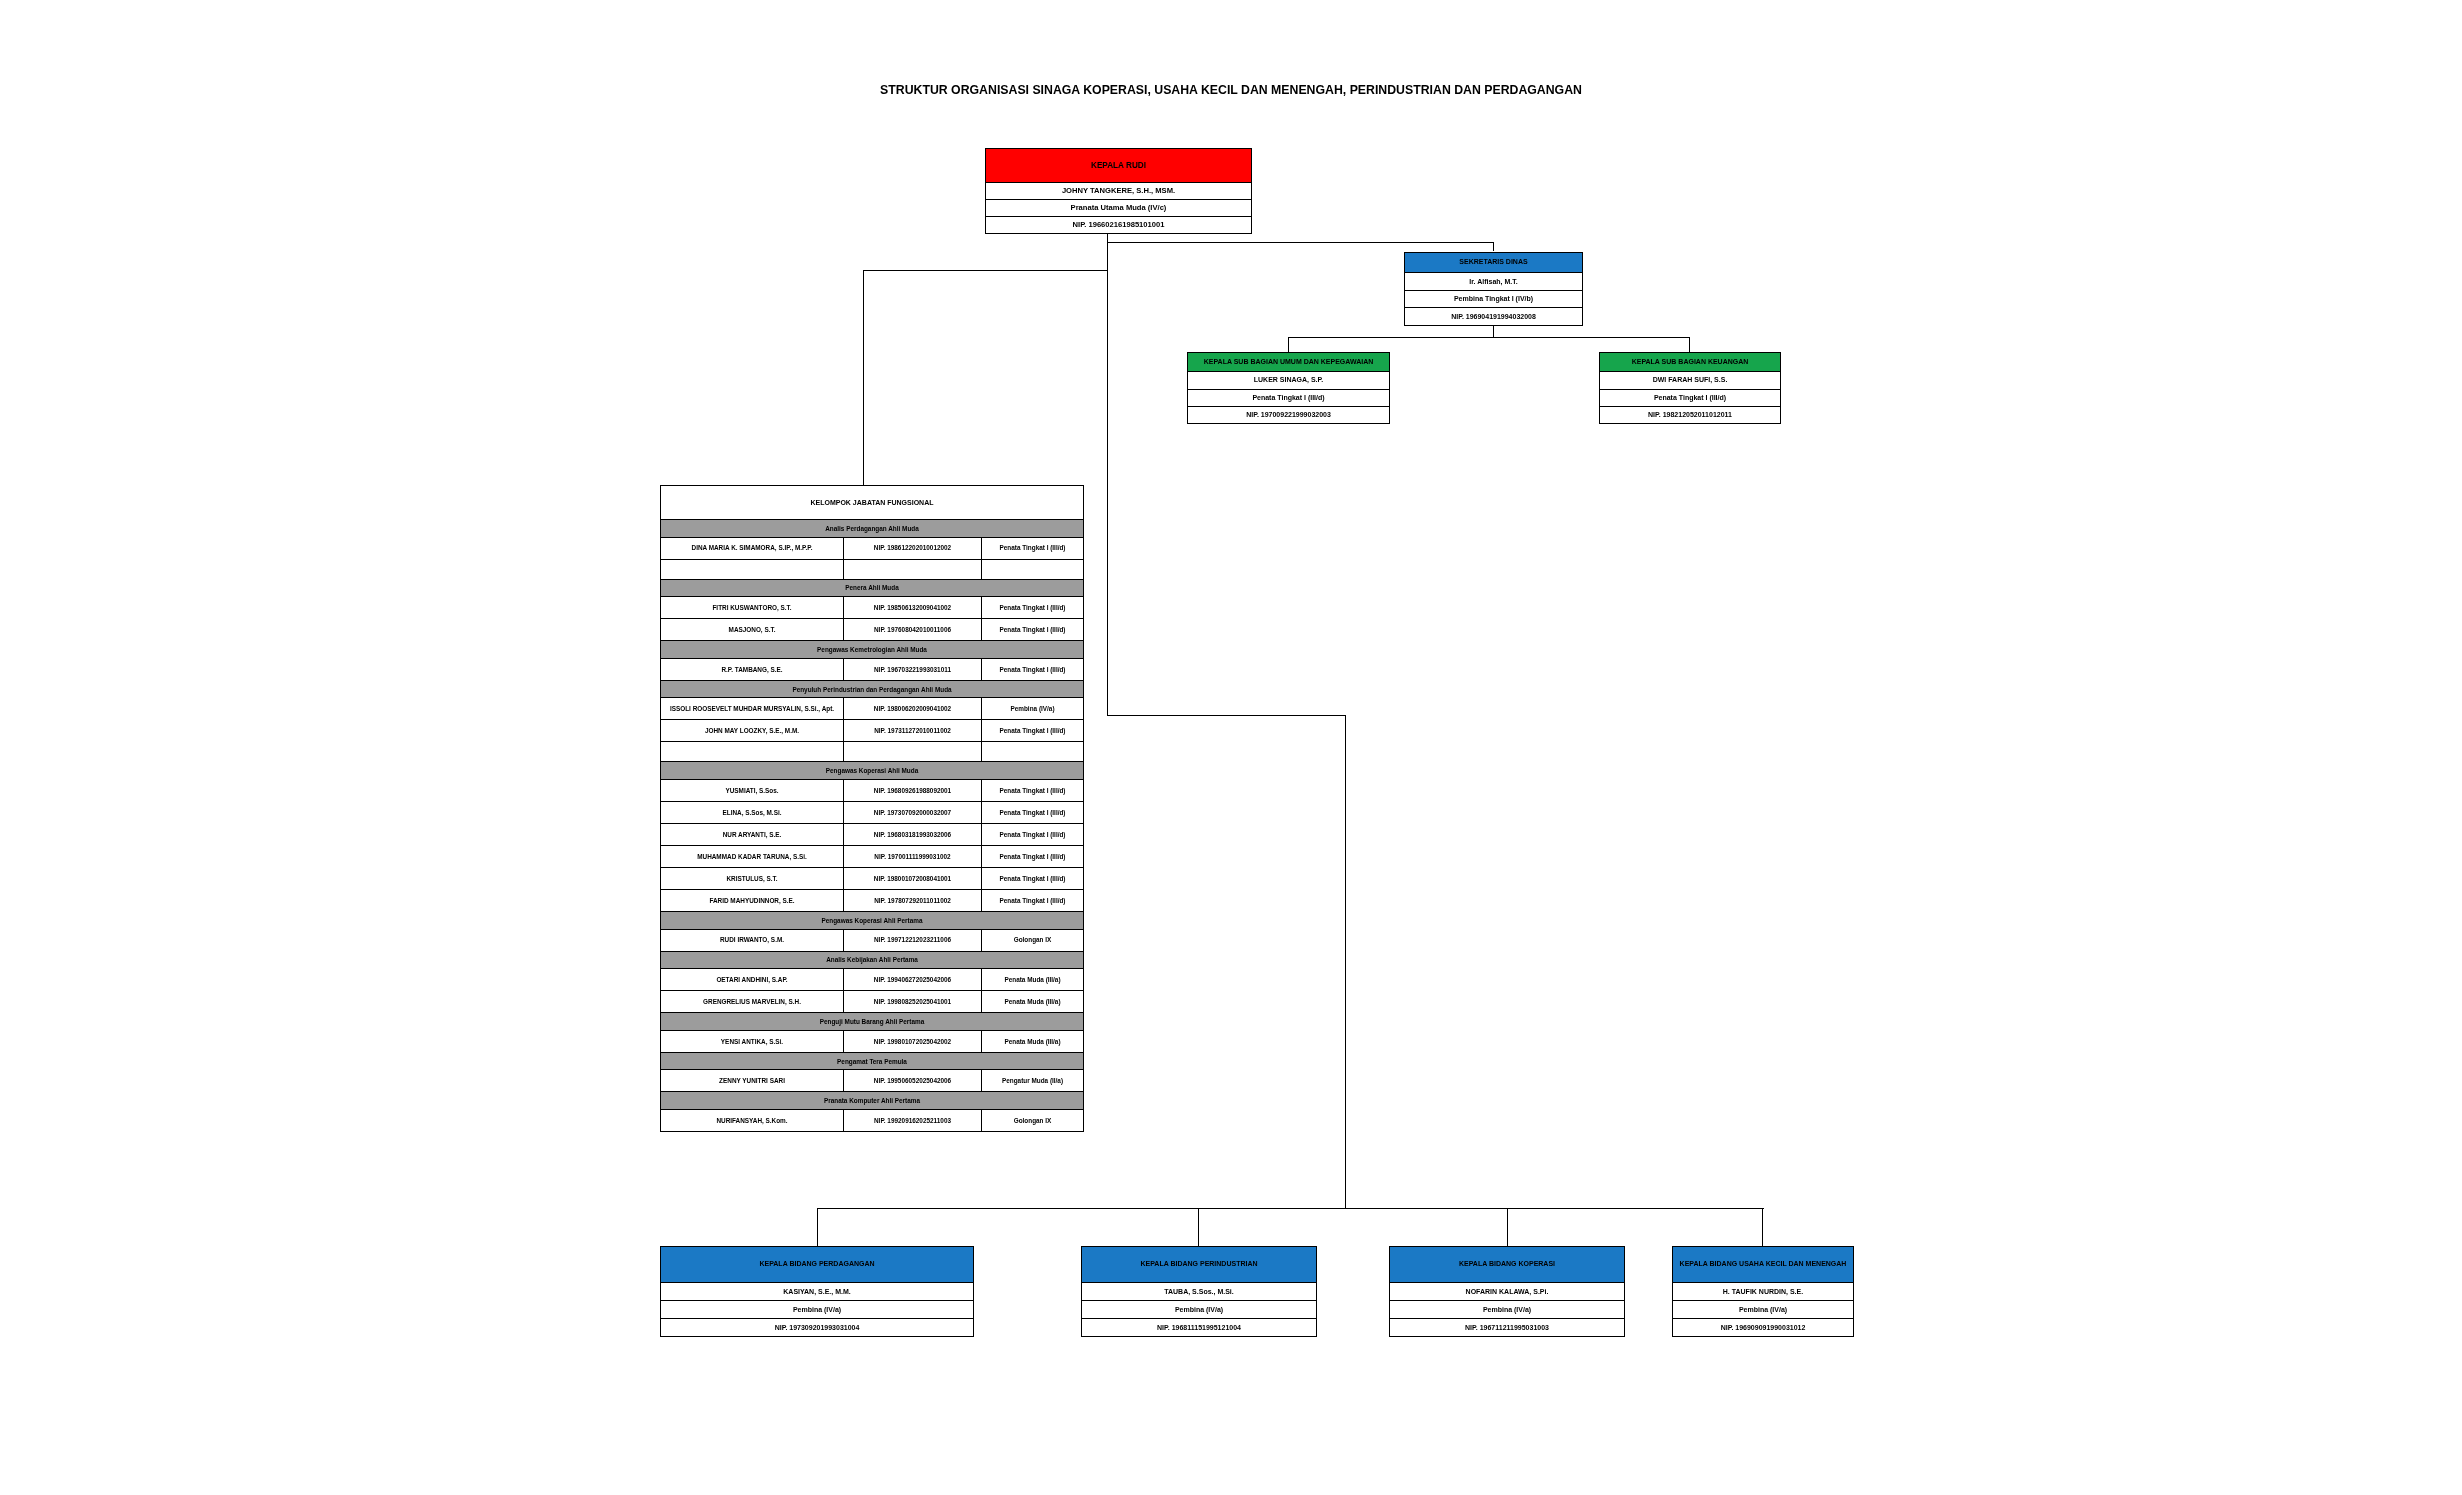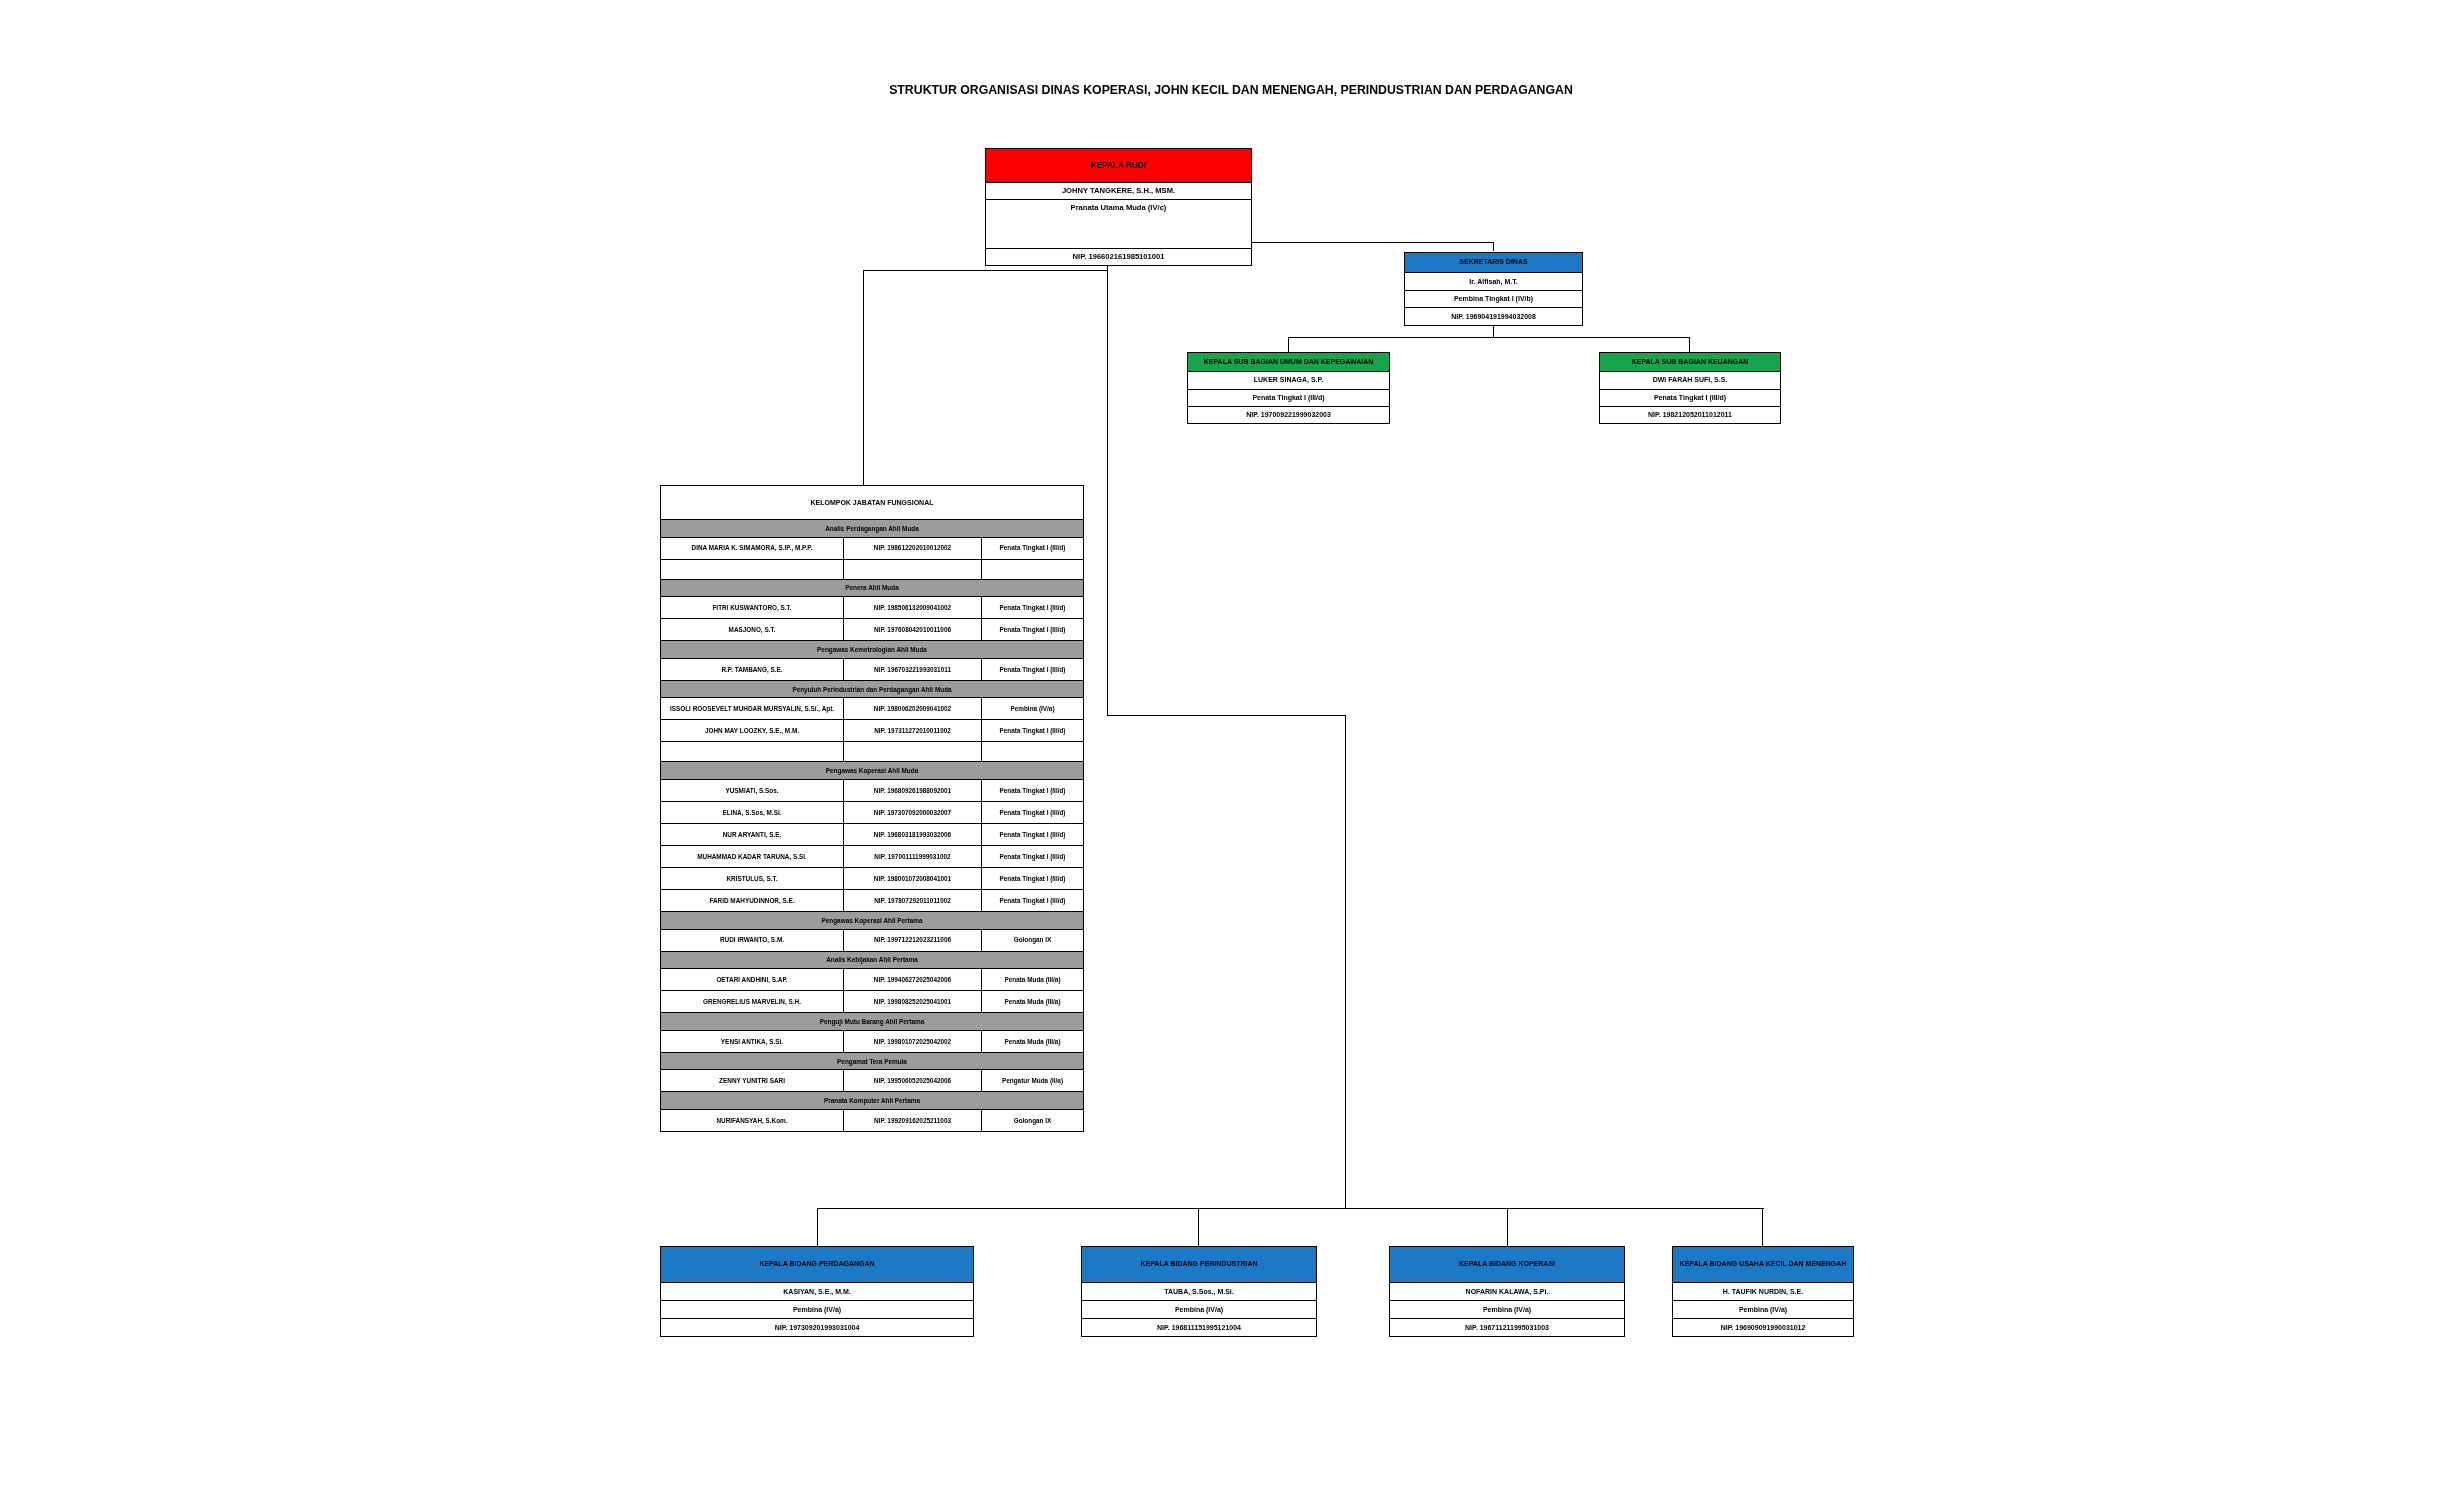--- a/index.html
+++ b/index.html
@@ -58,21 +58,21 @@
   }
   .fcell + .fcell{border-left:1.2px solid #000;}
   
   .bidang .hd{height:35px;font-size:7px;}
   .bidang .cell{height:18px;font-size:7px;}
 </style>
 </head>
 <body>
 
 <div class="title">
-  <div>STRUKTUR ORGANISASI DINAS KOPERASI, JOHN KECIL DAN MENENGAH, PERINDUSTRIAN DAN PERDAGANGAN</div>
+  <div>STRUKTUR ORGANISASI SINAGA KOPERASI, USAHA KECIL DAN MENENGAH, PERINDUSTRIAN DAN PERDAGANGAN</div>
 </div>
 
 <div class="line" style="left:1107px;top:232px;width:1.2px;height:484px;"></div>
 <div class="line" style="left:1107px;top:242px;width:386px;height:1.2px;"></div>
 <div class="line" style="left:1493px;top:242px;width:1.2px;height:9.4px;"></div>
 <div class="line" style="left:864px;top:270px;width:244px;height:1.2px;"></div>
 <div class="line" style="left:863px;top:270px;width:1.2px;height:215px;"></div>
 <div class="line" style="left:1107px;top:715px;width:239px;height:1.2px;"></div>
 <div class="line" style="left:1345px;top:715px;width:1.2px;height:494px;"></div>
 <div class="line" style="left:817px;top:1208px;width:947px;height:1.2px;"></div>
@@ -82,21 +82,21 @@
 <div class="line" style="left:1762px;top:1208px;width:1.2px;height:38px;"></div>
 <div class="line" style="left:1493px;top:325px;width:1.2px;height:12.3px;"></div>
 <div class="line" style="left:1288px;top:337px;width:402px;height:1.2px;"></div>
 <div class="line" style="left:1288px;top:337px;width:1.2px;height:14.7px;"></div>
 <div class="line" style="left:1689px;top:337px;width:1.2px;height:14.7px;"></div>
 
 <div class="orgbox" id="kepala-dinas" style="left:985px;top:148px;width:267px;">
   <div class="hd red" style="height:33px;">KEPALA RUDI</div>
   <div class="cell" style="height:17px;">JOHNY TANGKERE, S.H., MSM.</div>
   <div class="cell" style="height:17px;">Pranata Utama Muda (IV/c)</div>
-  <div class="cell" style="height:17px;margin-top:32px;">NIP. 196602161985101001</div>
+  <div class="cell" style="height:17px;">NIP. 196602161985101001</div>
 </div>
 
 <div class="orgbox" style="left:1404px;top:252px;width:179px;">
   <div class="hd blue" style="height:19.3px;">SEKRETARIS DINAS</div>
   <div class="cell" style="height:17.6px;">Ir. Alfisah, M.T.</div>
   <div class="cell" style="height:17.6px;">Pembina Tingkat I (IV/b)</div>
   <div class="cell" style="height:17.6px;">NIP. 196904191994032008</div>
 </div>
 
 <div class="orgbox" style="left:1187px;top:352px;width:203px;">

